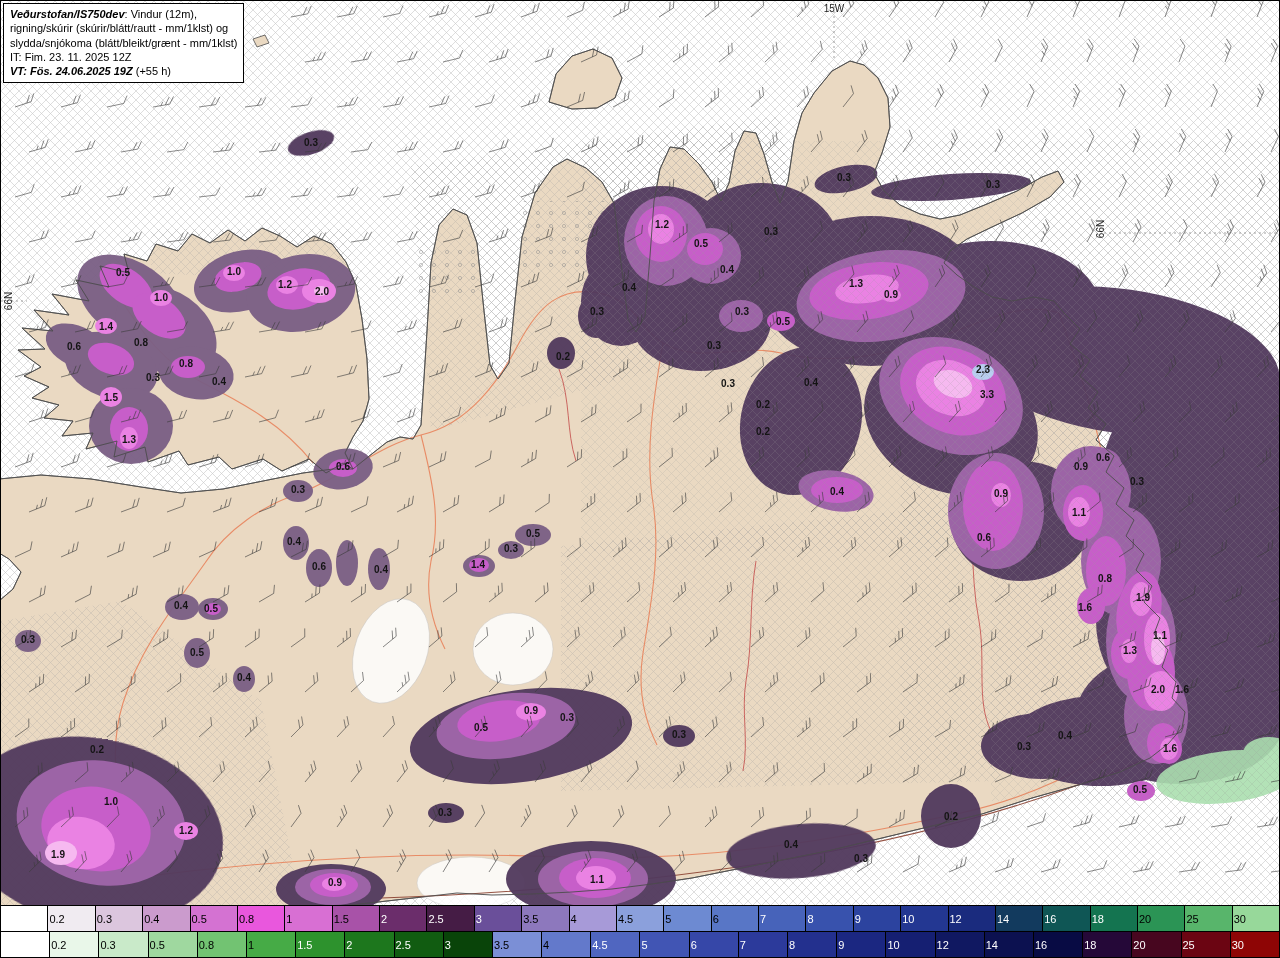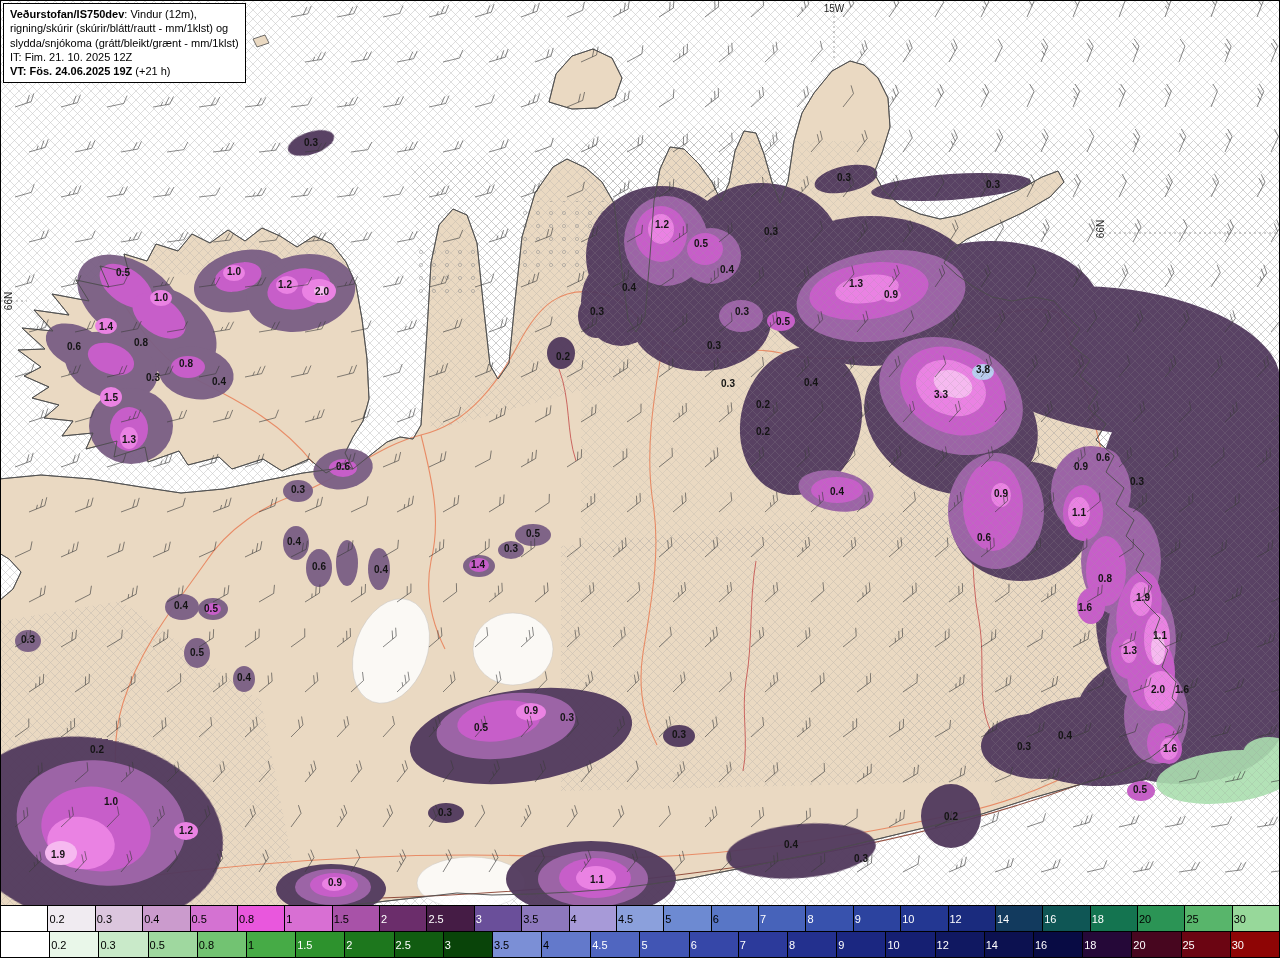--- a/index.html
+++ b/index.html
@@ -20,21 +20,21 @@
   .b2{fill:var(--blob_mid);}
   .b3{fill:var(--blob_orchid);}
   .b4{fill:var(--blob_pink);}
   .b5{fill:var(--blob_pale);}
   .b6{fill:var(--blob_blue_core);}
   .bg{fill:var(--rain_green);opacity:.9;}
   .barbs path{fill:none;stroke:var(--barb);stroke-width:.8;opacity:.7;}
 
   .title-box{position:absolute;top:2px;left:2px;z-index:6;background:#fff;border:1px solid #000;
     padding:3px 6px 4px;font-size:11px;line-height:1.3;max-width:262px;color:#000;}
-  .title-box b{font-weight:bold;}
+  .title-box b{font-weight:bold;font-style:italic;}
 
   #value-labels,#edge-labels{position:absolute;inset:0;pointer-events:none;z-index:4;}
   .vlabel{position:absolute;transform:translate(-50%,-50%);font-size:10px;font-weight:600;
     color:var(--label);line-height:1;white-space:nowrap;}
   .elabel{position:absolute;font-size:10px;color:#222;line-height:1;white-space:nowrap;}
 
   .cbars{width:1280px;}
   .cbar{display:flex;height:26px;border-left:1px solid #000;border-right:1px solid #000;border-bottom:1px solid #000;box-sizing:border-box;}
   .cbar-cell{flex:1;position:relative;border-right:1px solid #000;box-sizing:border-box;}
   .cbar-cell:last-child{border-right:none;}
@@ -835,25 +835,25 @@
         <span class="vlabel" style="left: 321px; top: 291px;">2.0</span>
         <span class="vlabel" style="left: 628px; top: 287px;">0.4</span>
         <span class="vlabel" style="left: 596px; top: 311px;">0.3</span>
         <span class="vlabel" style="left: 741px; top: 311px;">0.3</span>
         <span class="vlabel" style="left: 782px; top: 321px;">0.5</span>
         <span class="vlabel" style="left: 105px; top: 326px;">1.4</span>
         <span class="vlabel" style="left: 73px; top: 346px;">0.6</span>
         <span class="vlabel" style="left: 140px; top: 342px;">0.8</span>
         <span class="vlabel" style="left: 562px; top: 356px;">0.2</span>
         <span class="vlabel" style="left: 713px; top: 345px;">0.3</span>
-        <span class="vlabel" style="left: 982px; top: 369px;">3.8</span>
+        <span class="vlabel" style="left: 982px; top: 369px;">2.3</span>
         <span class="vlabel" style="left: 185px; top: 363px;">0.8</span>
         <span class="vlabel" style="left: 152px; top: 377px;">0.3</span>
         <span class="vlabel" style="left: 218px; top: 381px;">0.4</span>
-        <span class="vlabel" style="left: 940px; top: 394px;">3.3</span>
+        <span class="vlabel" style="left: 986px; top: 394px;">3.3</span>
         <span class="vlabel" style="left: 110px; top: 397px;">1.5</span>
         <span class="vlabel" style="left: 727px; top: 383px;">0.3</span>
         <span class="vlabel" style="left: 810px; top: 382px;">0.4</span>
         <span class="vlabel" style="left: 762px; top: 404px;">0.2</span>
         <span class="vlabel" style="left: 762px; top: 431px;">0.2</span>
         <span class="vlabel" style="left: 128px; top: 439px;">1.3</span>
         <span class="vlabel" style="left: 342px; top: 466px;">0.6</span>
         <span class="vlabel" style="left: 1102px; top: 457px;">0.6</span>
         <span class="vlabel" style="left: 1080px; top: 466px;">0.9</span>
         <span class="vlabel" style="left: 1136px; top: 481px;">0.3</span>
@@ -901,23 +901,23 @@
       </div>
     <div id="edge-labels">
         <span class="elabel" style="left: 833px; top: 8px; transform: translate(-50%, -50%) rotate(0deg);">15W</span>
         <span class="elabel" style="left: 1100px; top: 228px; transform: translate(-50%, -50%) rotate(-90deg);">66N</span>
         <span class="elabel" style="left: 8px; top: 300px; transform: translate(-50%, -50%) rotate(-90deg);">66N</span>
       </div>
 
     <div class="title-box">
       <div><b>Veðurstofan/IS750dev</b><span>: Vindur (12m),</span></div>
       <div>rigning/skúrir (skúrir/blátt/rautt - mm/1klst) og</div>
-      <div>slydda/snjókoma (grátt/bleikt/grænt - mm/1klst)</div>
-      <div>IT: Fim. 21. 10. 2025 12Z</div>
-      <div><b>VT: Fös. 24.06.2025 19Z</b><span> (+21 h)</span></div>
+      <div>slydda/snjókoma (blátt/bleikt/grænt - mm/1klst)</div>
+      <div>IT: Fim. 23. 11. 2025 12Z</div>
+      <div><b>VT: Fös. 24.06.2025 19Z</b><span> (+55 h)</span></div>
     </div>
   </div>
 
   <div class="cbars">
     <div id="snow-bar" class="cbar">
         <div class="cbar-cell" style="background: rgb(255, 255, 255);"></div>
         <div class="cbar-cell" style="background: rgb(240, 235, 241);">
           <span style="color: rgb(0, 0, 0);">0.2</span>
         </div>
         <div class="cbar-cell" style="background: rgb(220, 198, 222);">

